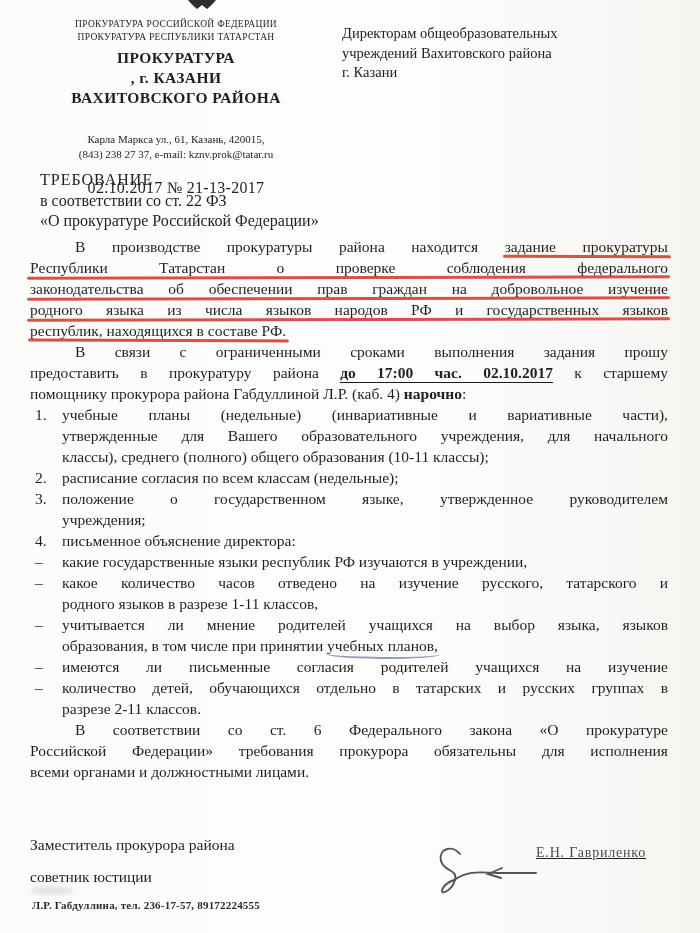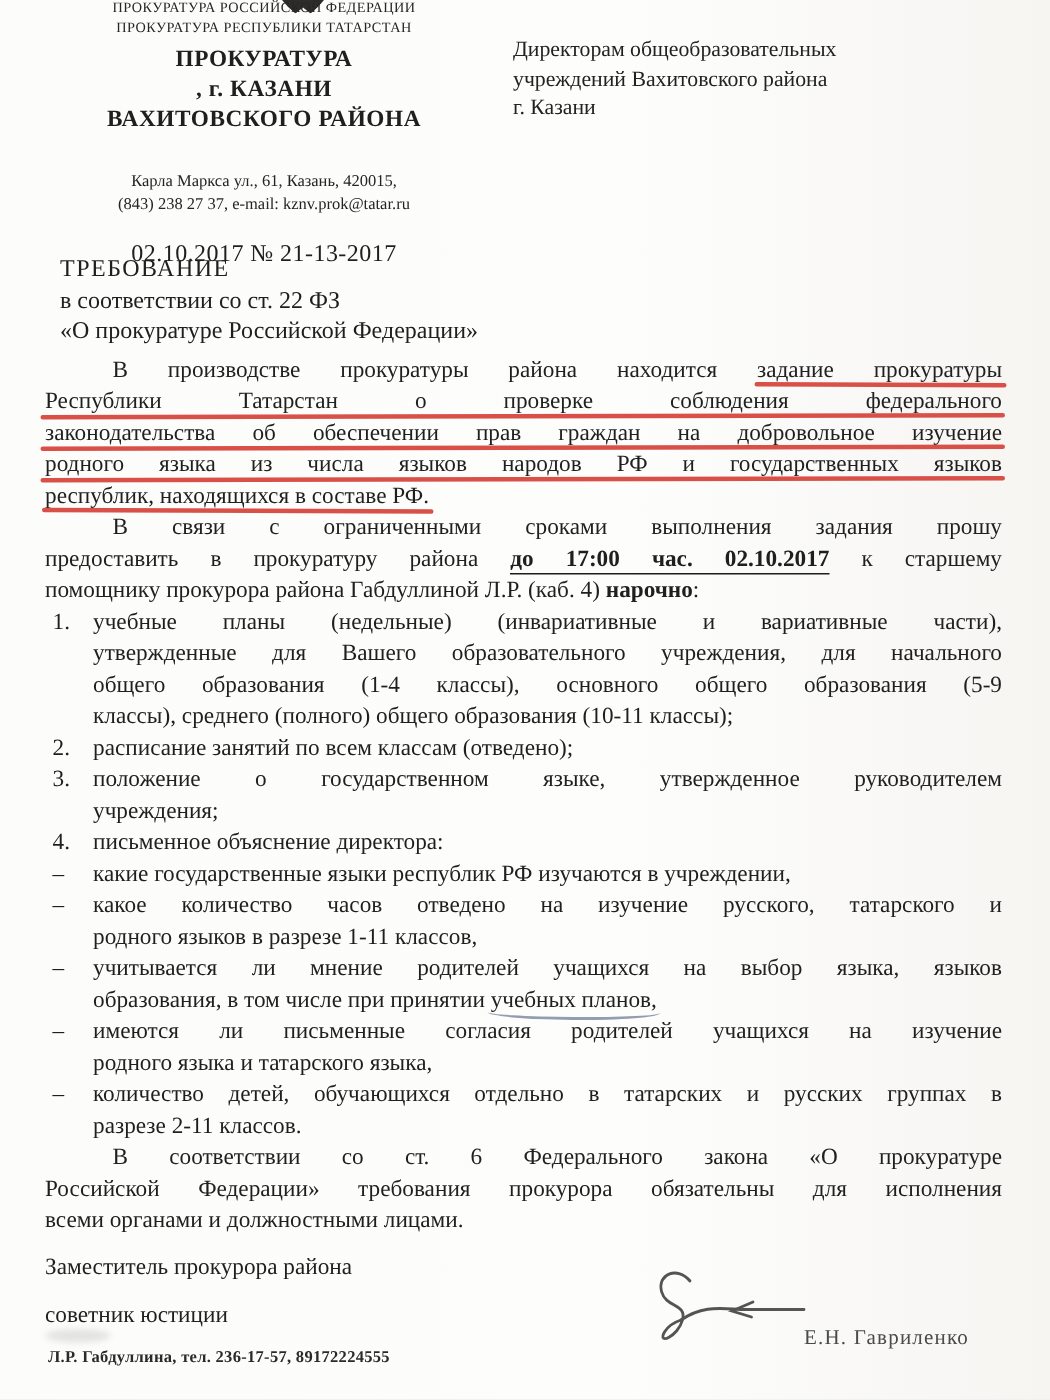--- a/index.html
+++ b/index.html
@@ -7,21 +7,21 @@
   .page {
     position:relative; width:700px; height:933px; overflow:hidden;
     background:linear-gradient(90deg,#fcfcfa 0%, #fdfdfc 60%, #f6f5f2 99%);
     font-family:"Liberation Serif", serif; color:#1f1f1f;
   }
   
   .emblem {
     position:absolute; left:188px; top:0; width:28px; height:9px; background:#2e2c2a;
     clip-path:polygon(0 0,100% 0,86% 50%,68% 100%,50% 55%,32% 100%,14% 50%);
   }
-  .hleft { position:absolute; left:20px; top:0; width:312px; text-align:center; }
+  .hleft { position:absolute; left:20px; top:18px; width:312px; text-align:center; }
   .h-small { font-size:9.5px; letter-spacing:.3px; line-height:12.5px; color:#262626; }
   .h-org  { font-size:15.5px; font-weight:bold; line-height:20px; margin-top:5px; letter-spacing:.4px; }
   .h-addr { font-size:11px; line-height:15px; margin-top:24px; color:#242424; }
   .h-ref  { font-size:16px; margin-top:17px; letter-spacing:.3px; }
   .hright { position:absolute; left:342px; top:24px; width:330px; font-size:14.5px; line-height:19.5px; color:#222; }
   
   .title { position:absolute; left:40px; top:170px; font-size:16px; line-height:20.5px; }
   .title .t1 { letter-spacing:1px; }
   
   .body { position:absolute; left:30px; top:236px; width:638px; font-size:15.5px; line-height:21px; }
@@ -42,21 +42,21 @@
   .pen-u { position:relative; }
   .pen-u::after {
     content:""; position:absolute; left:-2px; right:-6px; bottom:-5px; height:8px;
     border-bottom:2px solid #6f7d99; border-radius:50%; opacity:.75; transform:rotate(.4deg);
   }
   .li { position:relative; padding-left:32px; }
   .li .marker { position:absolute; left:5px; top:0; }
   
   .posts { position:absolute; left:30px; top:836px; font-size:15.5px; }
   .posts .p2 { margin-top:14px; }
-  .sigrow { position:absolute; left:428px; top:845px; display:flex; align-items:flex-end; }
+  .sigrow { position:absolute; left:428px; top:845px; display:flex; align-items:flex-start;text-decoration:underline; }
   .signame { font-size:14px; color:#4a4a4a; letter-spacing:.8px; white-space:nowrap; margin-left:-12px; }
   .smudge { position:absolute; left:30px; top:886px; width:44px; height:9px; background:#8e8c88; opacity:.22; filter:blur(2px); border-radius:50%; }
   .footer { position:absolute; left:32px; top:899px; font-size:11px; font-weight:bold; letter-spacing:.2px; color:#2a2a2a; }
 </style>
 </head>
 <body>
 
 <div class="page">
 
   <div class="emblem"></div>
@@ -93,26 +93,25 @@
     <div class="bl"><span class="red-mark">республик, находящихся в составе РФ.</span></div>
 
     <div class="bl jl indent">В связи с ограниченными сроками выполнения задания прошу</div>
     <div class="bl jl"><span>предоставить в прокуратуру района </span><span class="bu">до 17:00 час. 02.10.2017</span><span> к старшему</span></div>
     <div class="bl"><span>помощнику прокурора района Габдуллиной Л.Р. (каб. 4) </span><span class="b">нарочно</span><span>:</span></div>
 
     <div class="li">
       <span class="marker">1.</span>
       <div class="bl jl">учебные планы (недельные) (инвариативные и вариативные части),</div>
       <div class="bl jl">утвержденные для Вашего образовательного учреждения, для начального</div>
-      <div class="bl jl">общего образования (1-4 классы), основного общего образования (5-9</div>
       <div class="bl">классы), среднего (полного) общего образования (10-11 классы);</div>
     </div>
     <div class="li">
       <span class="marker">2.</span>
-      <div class="bl">расписание занятий по всем классам (отведено);</div>
+      <div class="bl">расписание согласия по всем классам (недельные);</div>
     </div>
     <div class="li">
       <span class="marker">3.</span>
       <div class="bl jl">положение о государственном языке, утвержденное руководителем</div>
       <div class="bl">учреждения;</div>
     </div>
     <div class="li">
       <span class="marker">4.</span>
       <div class="bl">письменное объяснение директора:</div>
     </div>
@@ -127,21 +126,20 @@
       <div class="bl">родного языков в разрезе 1-11 классов,</div>
     </div>
     <div class="li">
       <span class="marker">–</span>
       <div class="bl jl">учитывается ли мнение родителей учащихся на выбор языка, языков</div>
       <div class="bl"><span>образования, в том числе при принятии </span><span class="pen-u">учебных планов</span><span>,</span></div>
     </div>
     <div class="li">
       <span class="marker">–</span>
       <div class="bl jl">имеются ли письменные согласия родителей учащихся на изучение</div>
-      <div class="bl">родного языка и татарского языка,</div>
     </div>
     <div class="li">
       <span class="marker">–</span>
       <div class="bl jl">количество детей, обучающихся отдельно в татарских и русских группах в</div>
       <div class="bl">разрезе 2-11 классов.</div>
     </div>
 
     <div class="bl jl indent">В соответствии со ст. 6 Федерального закона «О прокуратуре</div>
     <div class="bl jl">Российской Федерации» требования прокурора обязательны для исполнения</div>
     <div class="bl">всеми органами и должностными лицами.</div>

